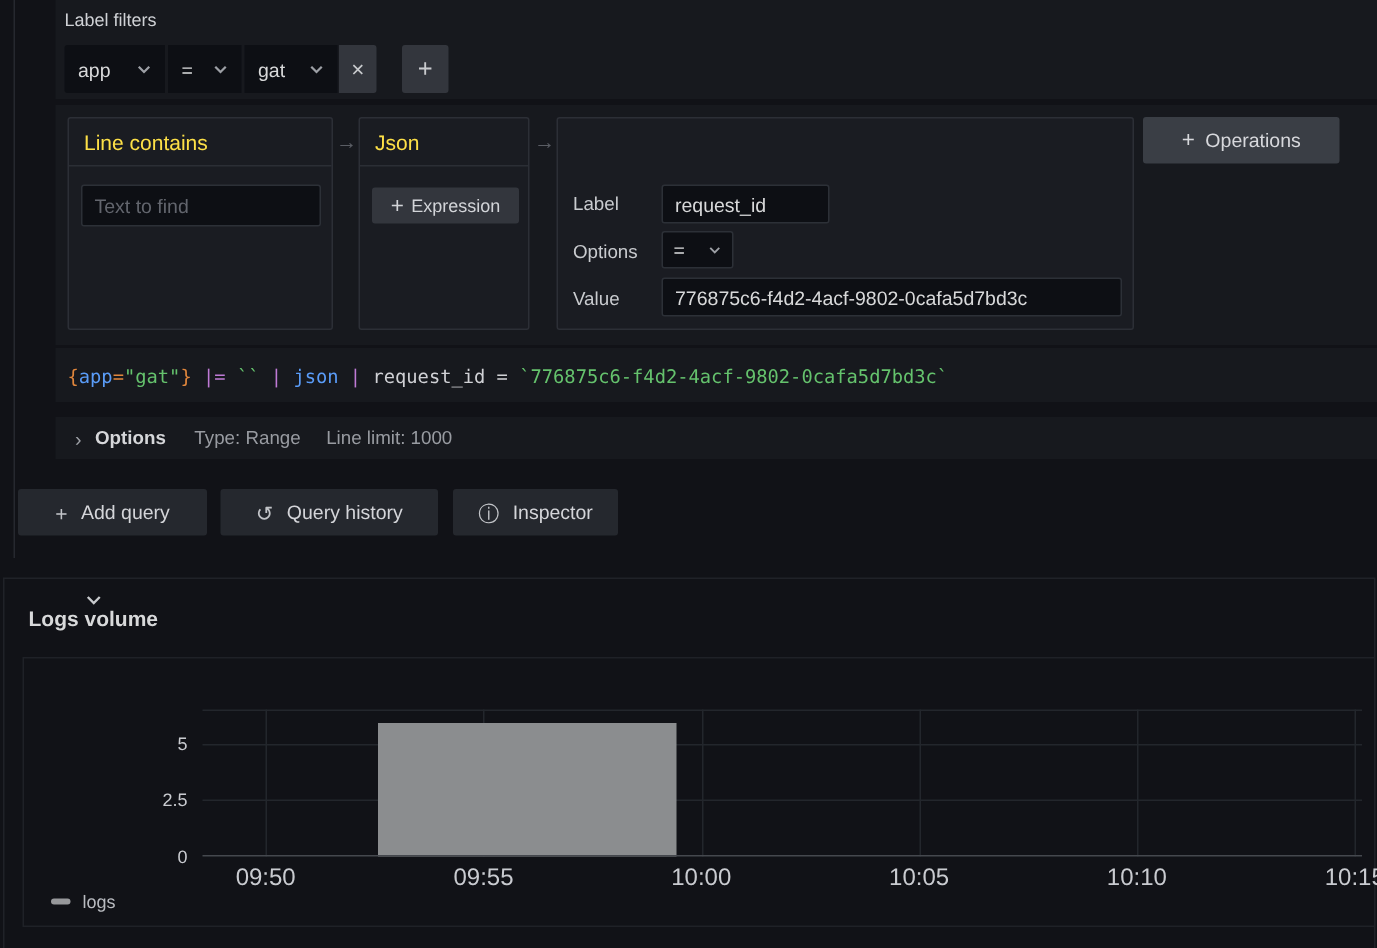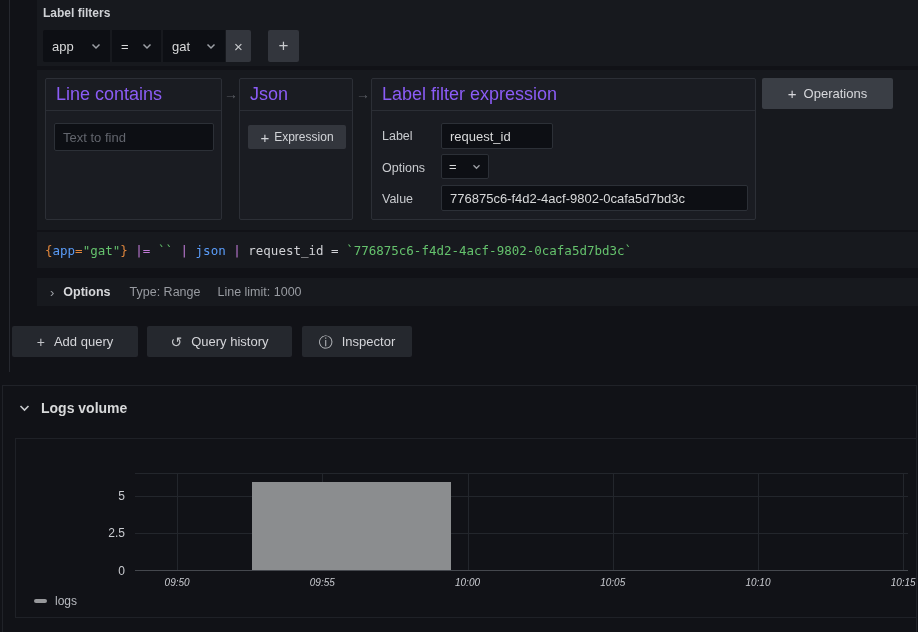--- a/index.html
+++ b/index.html
@@ -9,41 +9,41 @@
     font-family:"Liberation Sans",sans-serif;font-size:13px;
   }
   .abs{position:absolute;}
   
   #q-left-border{position:absolute;left:9px;top:0;width:1px;height:372px;background:#26282f;}
   .band{position:absolute;left:37px;width:881px;background:#17191e;}
   #band-filters{top:0;height:66px;}
   #band-ops{top:70px;height:160px;}
   #band-preview{top:232px;height:36px;display:flex;align-items:center;padding-left:8px;box-sizing:border-box;}
   #band-options{top:278px;height:28px;display:flex;align-items:center;padding-left:13px;box-sizing:border-box;}
-  #lf-heading{left:43px;top:6px;font-size:12px;font-weight:700;color:#cfd1d5;}
+  #lf-heading{left:43px;top:6px;font-size:12px;font-weight:400;color:#cfd1d5;}
   #filter-row{left:43px;top:30px;height:32px;display:flex;align-items:stretch;}
   .fsel{display:flex;align-items:center;justify-content:space-between;gap:10px;
     padding:0 9px;background:#0d0f14;color:#d8d9da;font-size:13px;box-sizing:border-box;cursor:pointer;}
   .fsel.first{border-radius:2px 0 0 2px;}
   #fsel-label{width:67px;}
   #fsel-op{width:49px;margin-left:2px;}
   #fsel-val{width:62px;margin-left:2px;}
   .sqbtn{display:flex;align-items:center;justify-content:center;background:#33363d;
     border:none;color:#c8cacd;cursor:pointer;box-sizing:border-box;}
   #btn-remove-filter{width:25px;margin-left:1px;border-radius:0 2px 2px 0;font-size:15px;}
   #btn-add-filter{width:31px;margin-left:17px;border-radius:2px;font-size:17px;}
   .chev svg{display:block;}
   
   .card{position:absolute;top:78px;height:142px;background:#1a1c22;border:1px solid #2c2f36;
     border-radius:2px;box-sizing:border-box;}
   #card-lc{left:45px;width:177px;}
   #card-json{left:239px;width:114px;}
   #card-lfe{left:371px;width:385px;}
   .card-h{height:31px;border-bottom:1px solid #2b2e35;display:flex;align-items:center;
-    padding:0 10px;font-size:18px;color:#8b5cf6;}
+    padding:0 10px;font-size:14px;color:#fde047;}
   .op-arrow{position:absolute;top:86px;color:#5a5d64;font-size:14px;}
   #arrow-1{left:224px;} #arrow-2{left:356px;}
   input.gf-input{position:absolute;background:#0d0f14;border:1px solid #2c3037;border-radius:2px;
     color:#d8d9da;font-size:13px;padding:0 8px;box-sizing:border-box;font-family:"Liberation Sans",sans-serif;outline:none;}
   input.gf-input::placeholder{color:#62656d;}
   #lc-input{left:8px;top:44px;width:160px;height:28px;}
   #btn-expression{position:absolute;left:8px;top:46px;width:98px;height:24px;background:#33363d;
     border:none;border-radius:2px;color:#d2d4d8;font-size:12px;font-weight:500;display:flex;
     align-items:center;justify-content:center;gap:5px;cursor:pointer;}
   .f-lab{position:absolute;left:10px;font-size:12.5px;color:#c9cbcf;}
@@ -71,32 +71,32 @@
     display:flex;align-items:center;justify-content:center;gap:9px;font-size:13px;font-weight:500;
     color:#d4d5d9;box-sizing:border-box;cursor:pointer;font-family:"Liberation Sans",sans-serif;}
   #btn-addq{left:12px;width:126px;}
   #btn-hist{left:147px;width:145px;}
   #btn-insp{left:302px;width:110px;}
   .act-ic{font-size:14px;color:#c2c4c8;line-height:1;}
   
   #logs-panel{position:absolute;left:2px;top:385px;width:915px;height:260px;
     border:1px solid #202228;box-sizing:border-box;}
   #logs-header{position:absolute;left:8px;top:10px;height:24px;display:flex;align-items:center;
-    gap:11px;padding:0 8px;cursor:pointer;}
+    padding:0 8px;cursor:pointer;flex-direction:column;}
   #logs-title{font-size:14px;font-weight:700;color:#d8d9da;}
   #chart-panel{position:absolute;left:12px;top:52px;width:902px;height:180px;
     border:1px solid #1f2127;background:#111217;box-sizing:border-box;}
   #plot{position:absolute;left:119px;top:34px;width:773px;height:98px;}
   .hgrid{position:absolute;left:0;width:100%;height:1px;background:#23262c;}
   .vgrid{position:absolute;top:0;width:1px;height:100%;background:#23262c;}
   .xaxis{position:absolute;left:0;right:0;bottom:0;height:1px;background:#45484e;}
   .bar{position:absolute;}
   .ylab{position:absolute;left:59px;width:50px;text-align:right;font-size:12px;color:#c9cbd0;
     height:16px;line-height:16px;}
-  .xlab{position:absolute;top:138px;transform:translateX(-50%);font-size:10px;color:#c9cbd0;font-style:italic;}
+  .xlab{position:absolute;top:138px;transform:translateX(-50%);font-size:16px;color:#c9cbd0;}
   #legend{position:absolute;left:18px;top:154px;height:16px;display:flex;align-items:center;gap:8px;cursor:pointer;}
   #legend-swatch{width:13px;height:4px;border-radius:2px;background:#97989b;}
   #legend-label{font-size:12px;color:#b9bbc0;text-align:center;}
 </style>
 </head>
 <body>
 
 <div id="q-left-border"></div>
 
 <div class="band" id="band-filters"></div>
@@ -148,21 +148,20 @@
   <div class="card-h">Json</div>
   <button id="btn-expression">
     <span class="plus-ic">+</span>
     <span>Expression</span>
   </button>
 </div>
 
 <span class="op-arrow" id="arrow-2">→</span>
 
 <div class="card" id="card-lfe">
-  <div class="card-h">Label filter expression</div>
   <span class="f-lab" id="lfe-label-lab">Label</span>
   <input class="gf-input" id="lfe-label-input" value="request_id" style="">
   <span class="f-lab" id="lfe-op-lab">Options</span>
   <div id="lfe-op-select">
     <span>=</span>
     <span class="chev">
       <svg width="9" height="6" viewBox="0 0 10 7">
           <path d="M1.5 1.5 L5 5 L8.5 1.5" stroke="#9da0a6" stroke-width="1.5" fill="none"></path>
         </svg>
     </span>

